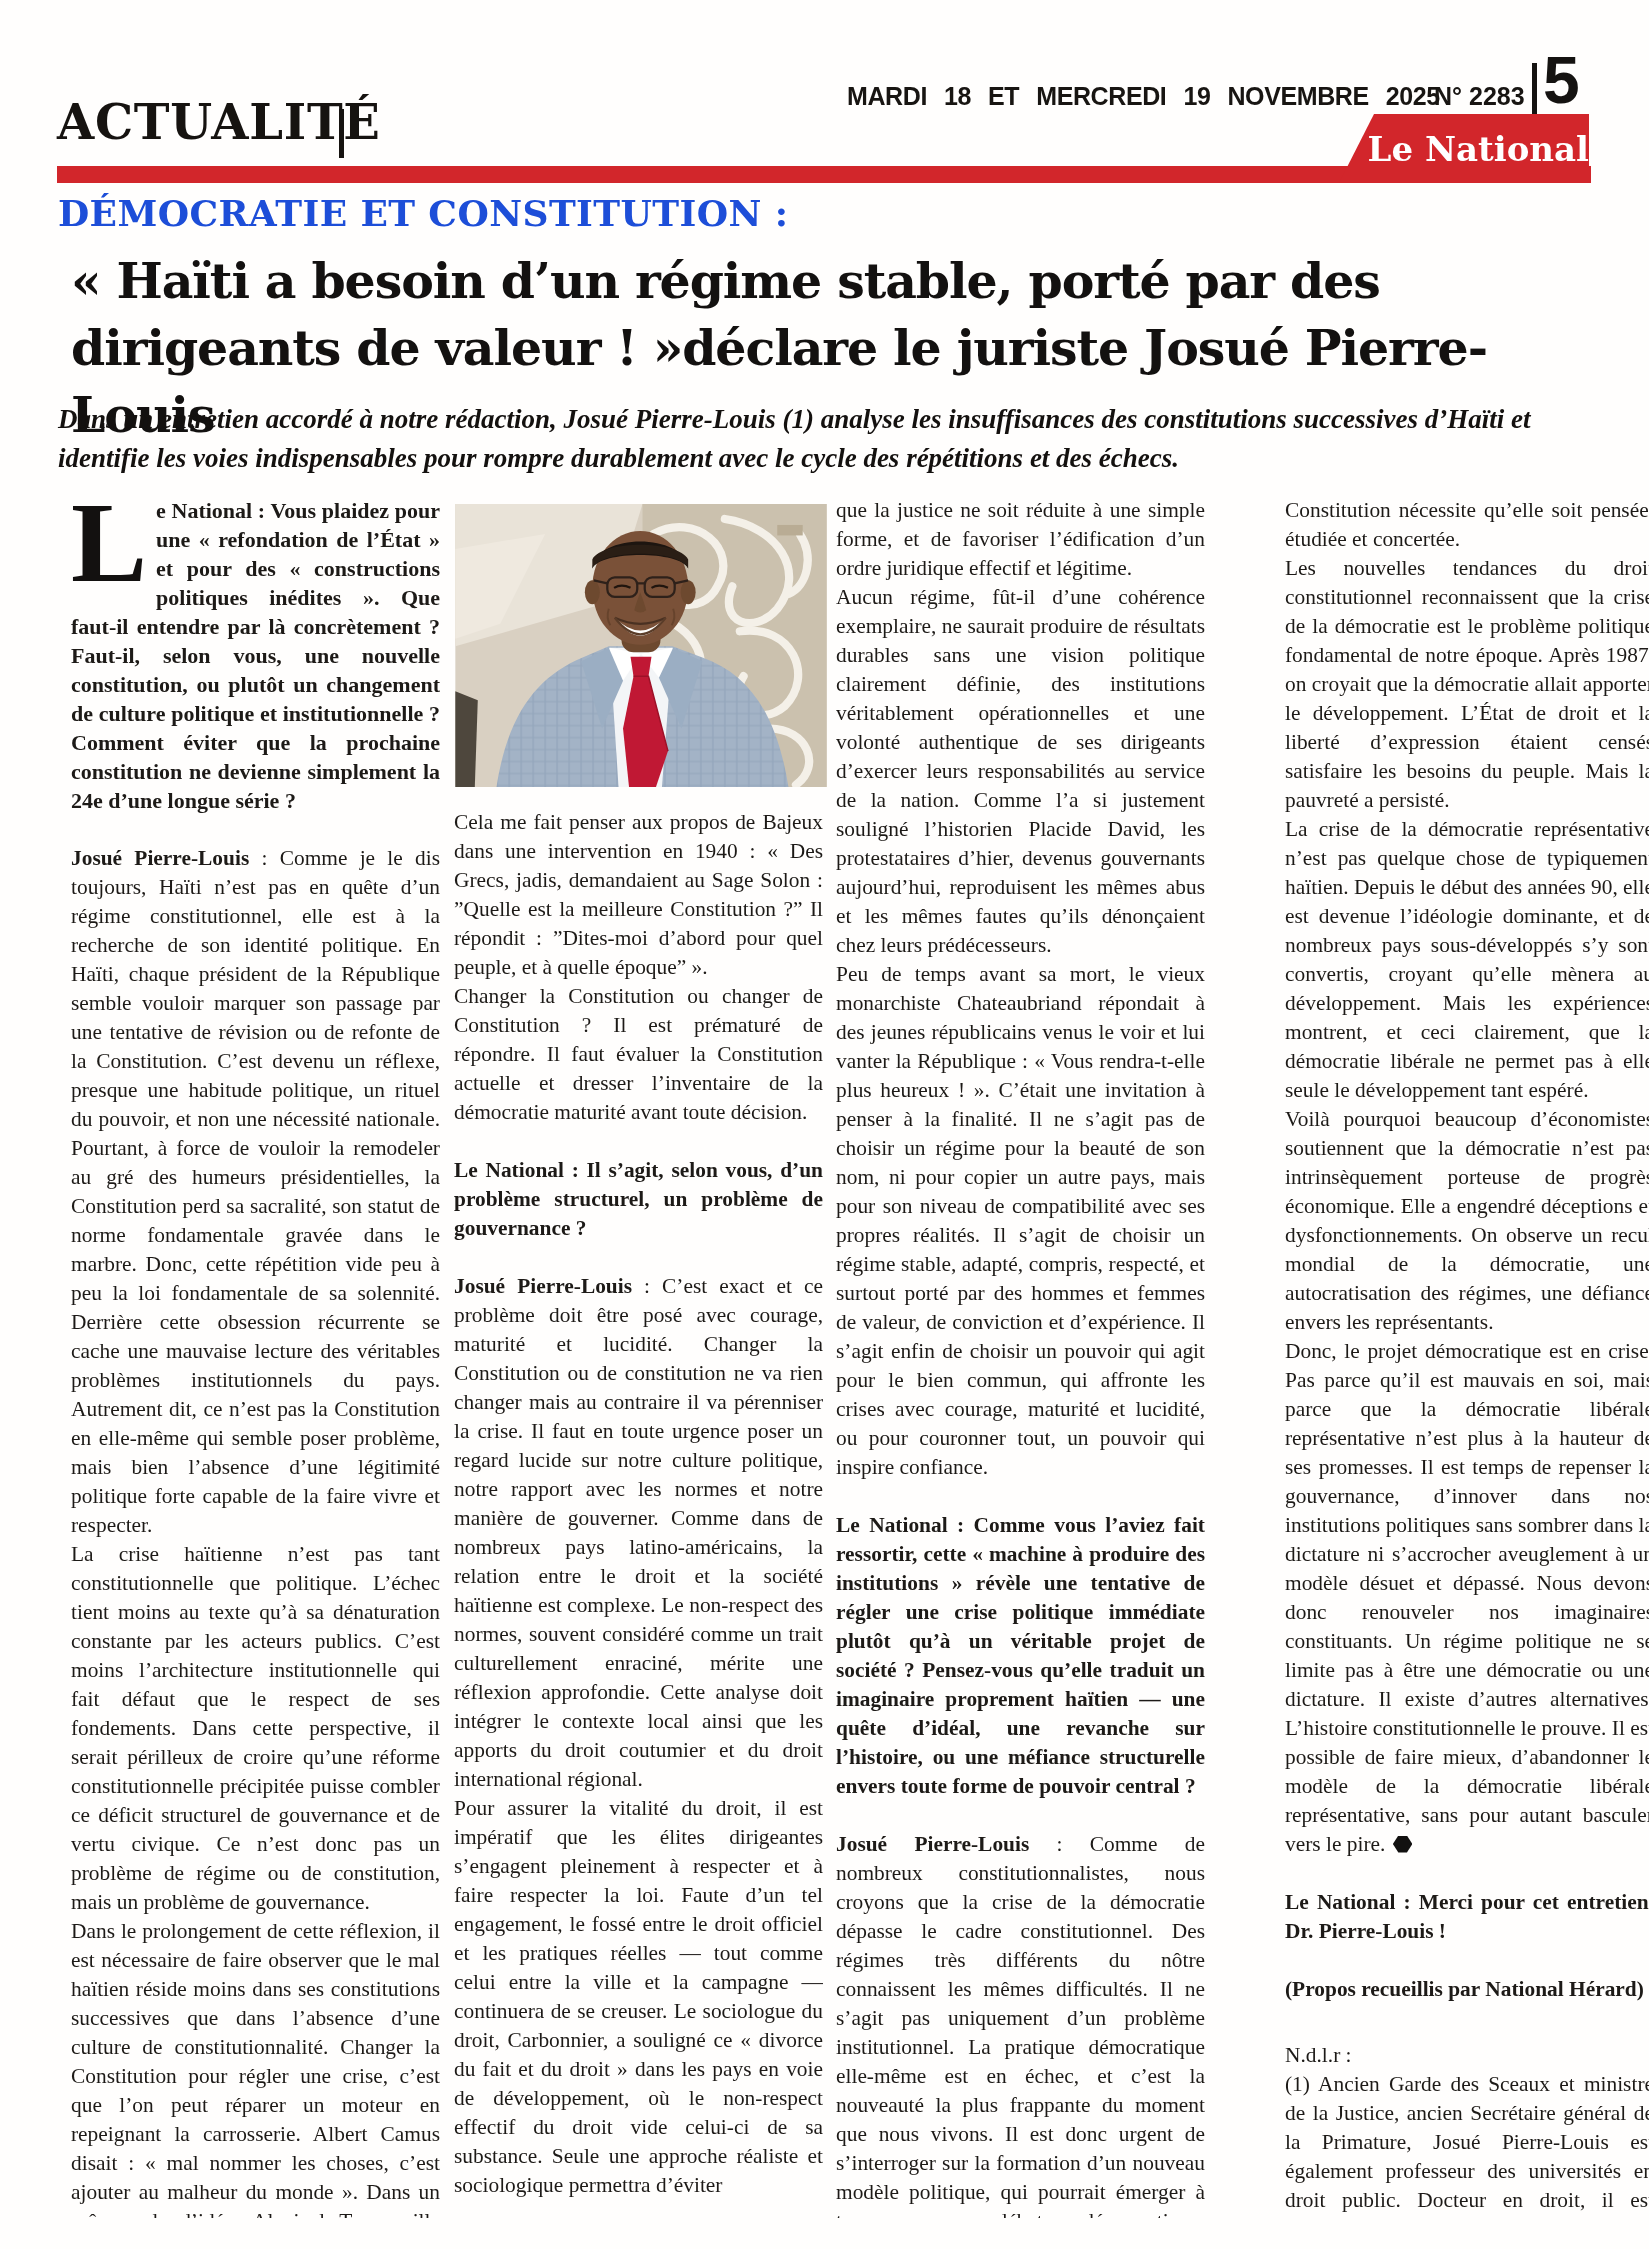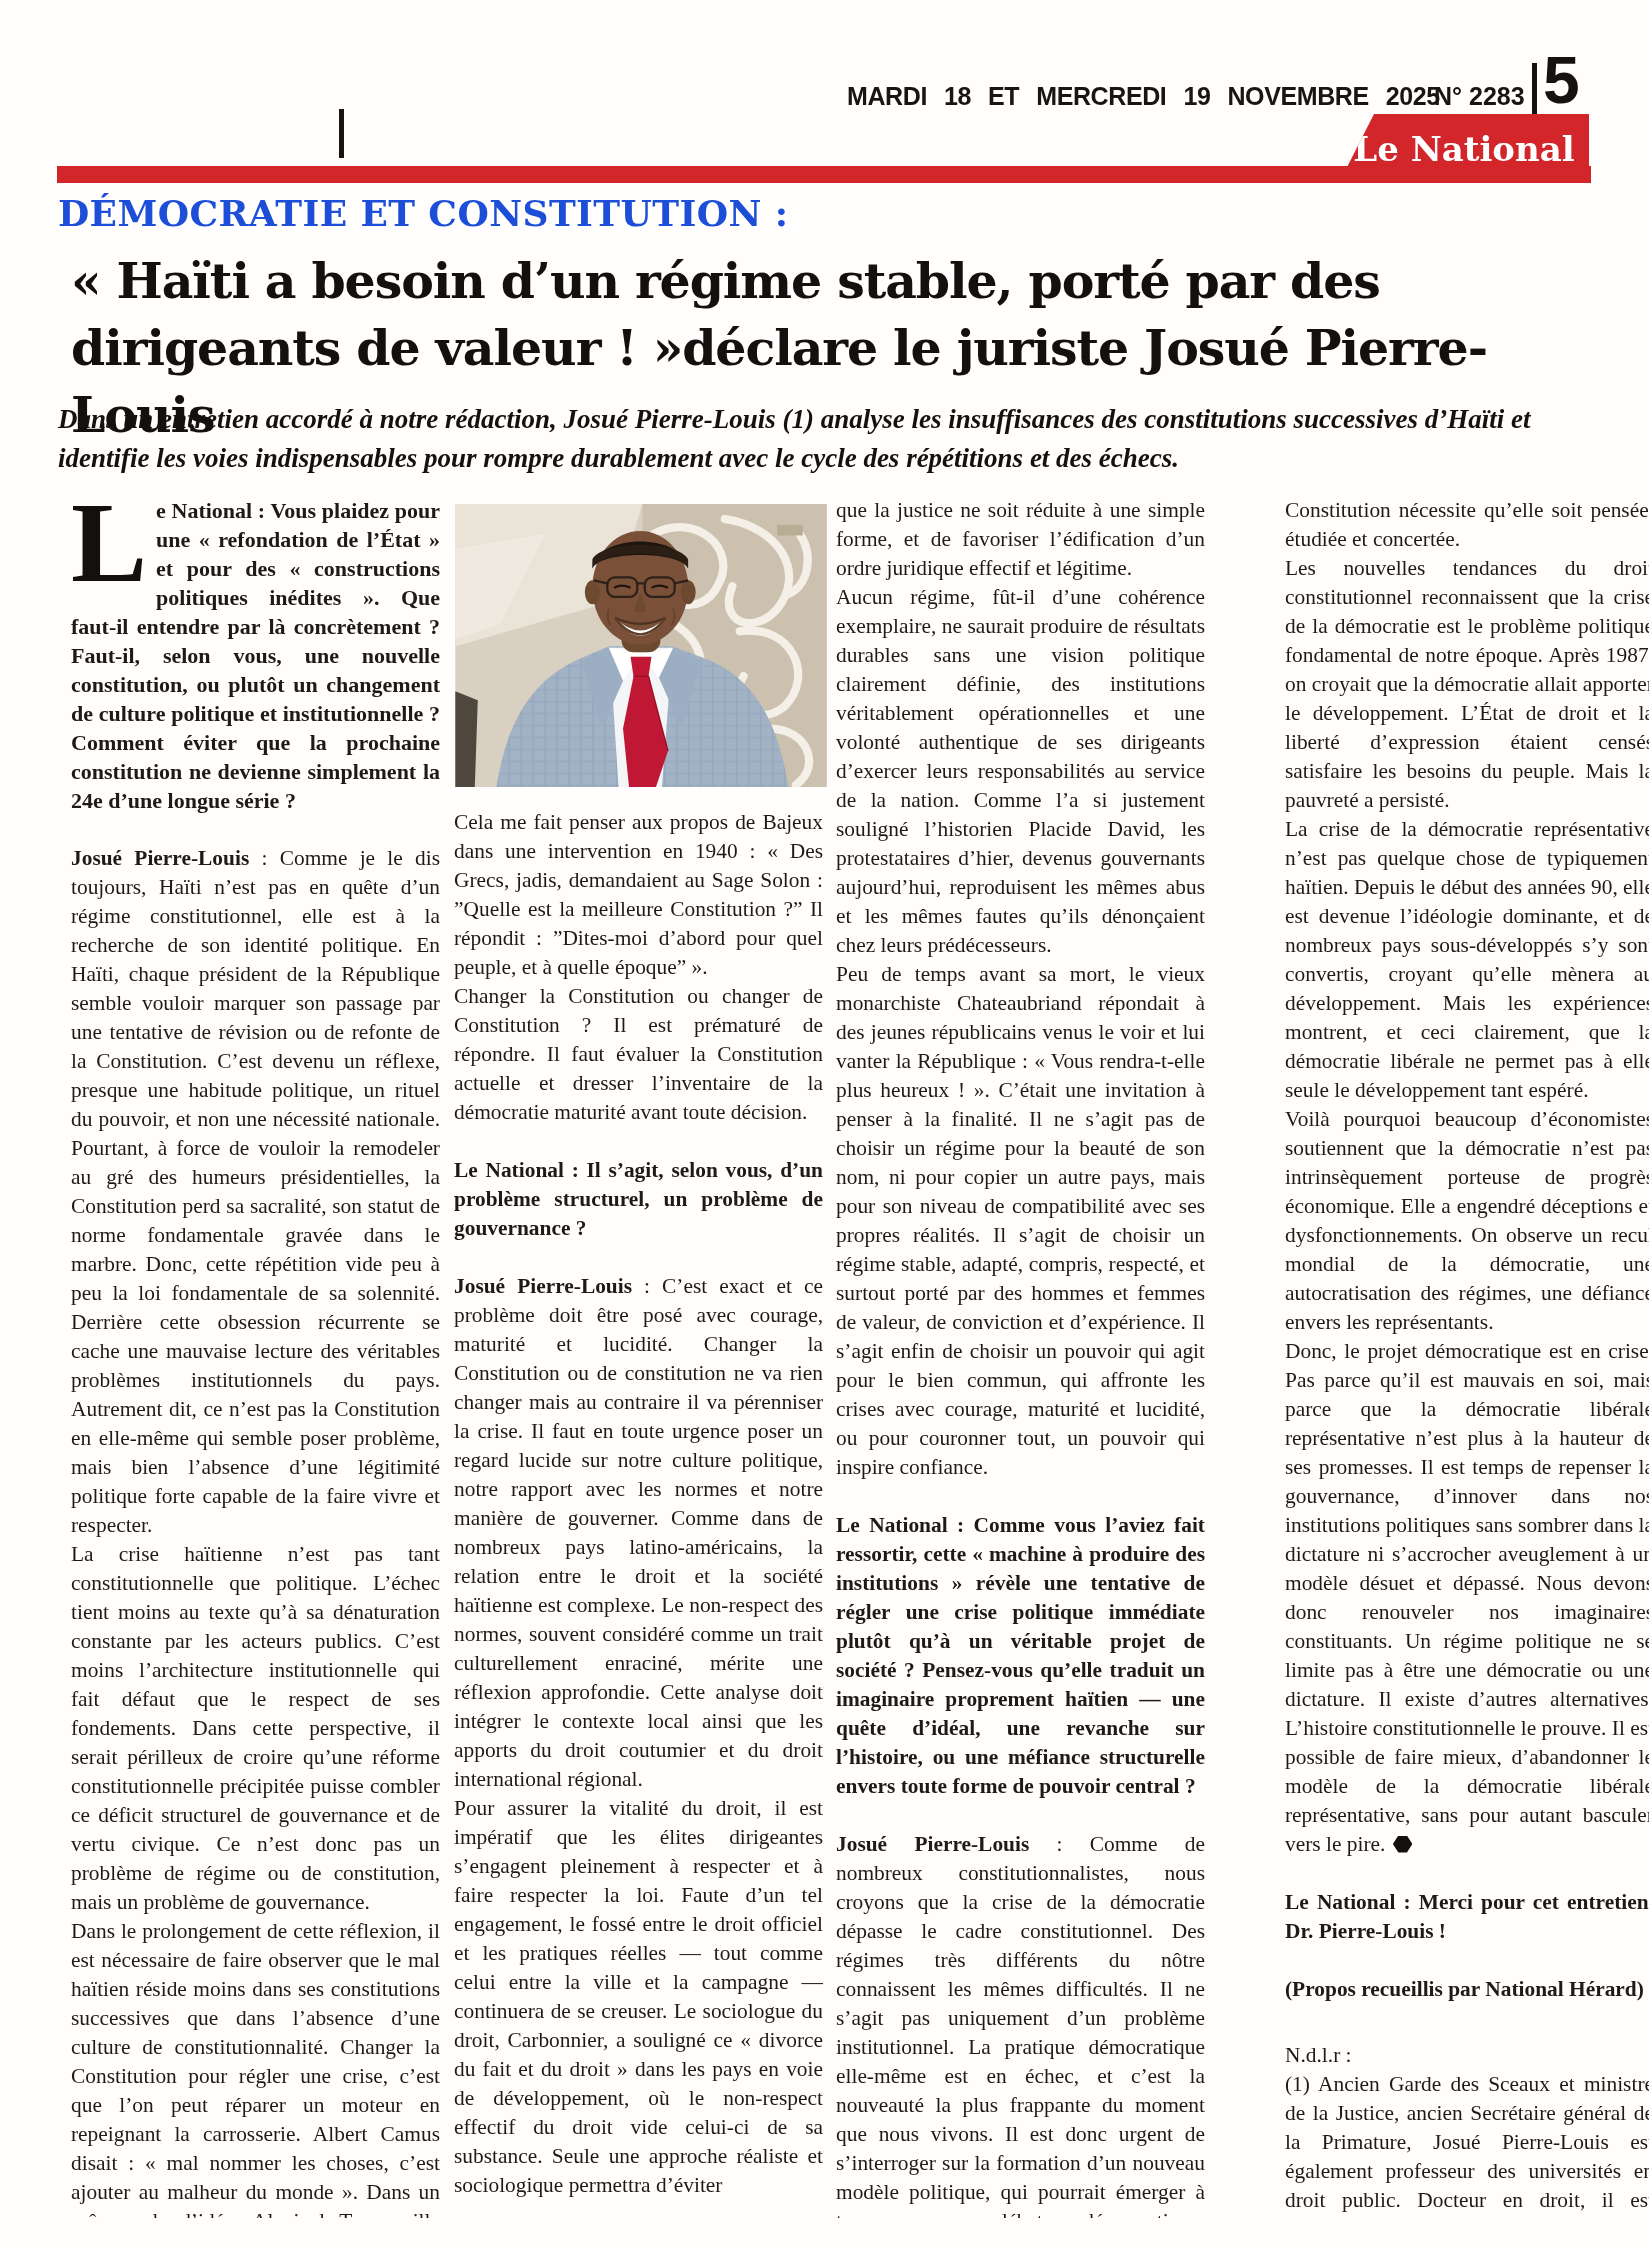--- a/index.html
+++ b/index.html
@@ -31,21 +31,21 @@
   .section{
     position:absolute;left:57px;top:94px;
     font-family:"DejaVu Serif", serif;font-weight:700;font-size:48px;
     letter-spacing:0.7px;color:#161310;
   }
   .section-divider{position:absolute;left:339px;top:109px;width:5.2px;height:49px;background:#161310;}
   .red-band{position:absolute;left:57px;top:166px;width:1534px;height:16.5px;}
   .brand{
     position:absolute;left:1339px;top:114px;width:250px;height:69px;
     clip-path:polygon(14% 0,100% 0,100% 100%,0 100%);
-    display:flex;align-items:center;justify-content:center;
+    display:flex;align-items:center;justify-content:flex-end;
     font-family:"DejaVu Serif", serif;font-weight:700;font-size:34px;color:#fff;
   }
   .kicker{
     position:absolute;left:58px;top:192px;
     font-family:"DejaVu Serif", serif;font-weight:700;font-size:36px;
     letter-spacing:0.4px;color:#1d4ed8;
   }
   
   .headline{
     position:absolute;left:55px;top:232px;width:1545px;
@@ -88,20 +88,21 @@
 </head>
 <body>
 
 <div class="page">
 
   <div class="dateline">MARDI 18 ET MERCREDI 19 NOVEMBRE 2025</div>
   <div class="issue">N° 2283</div>
   <div class="pagenum-rule"></div>
   <div class="pagenum">5</div>
 
+  <div class="section">ACTUALITÉ</div>
   <div class="section-divider"></div>
   <div class="red-band" style="background:#d2262b;"></div>
   <div class="brand" style="background:#d2262b;">
     <span>Le National</span>
   </div>
 
   <div class="kicker">DÉMOCRATIE ET CONSTITUTION :</div>
   <h1 class="headline" style="margin:16px;">« Haïti a besoin d’un régime stable, porté par des dirigeants de valeur ! »déclare le juriste Josué Pierre-Louis</h1>
   <div class="lede">Dans un entretien accordé à notre rédaction, Josué Pierre-Louis (1) analyse les insuffisances des constitutions successives d’Haïti et identifie les voies indispensables pour rompre durablement avec le cycle des répétitions et des échecs.</div>
 

